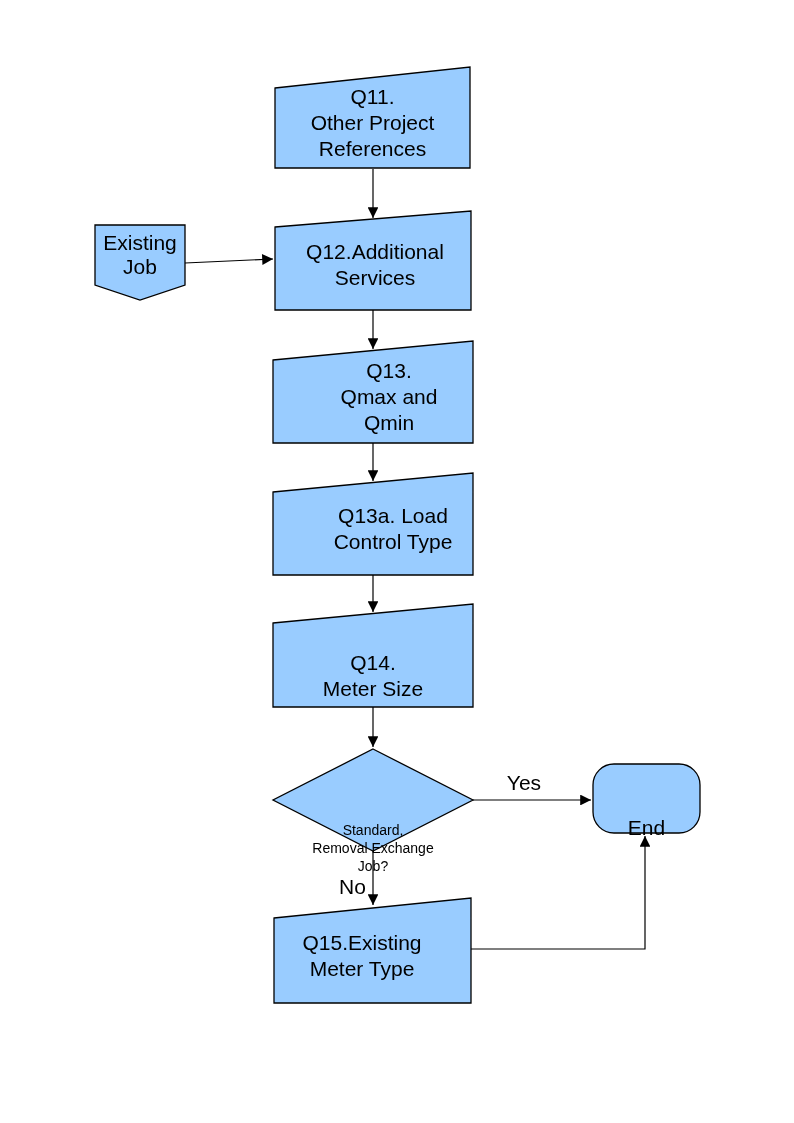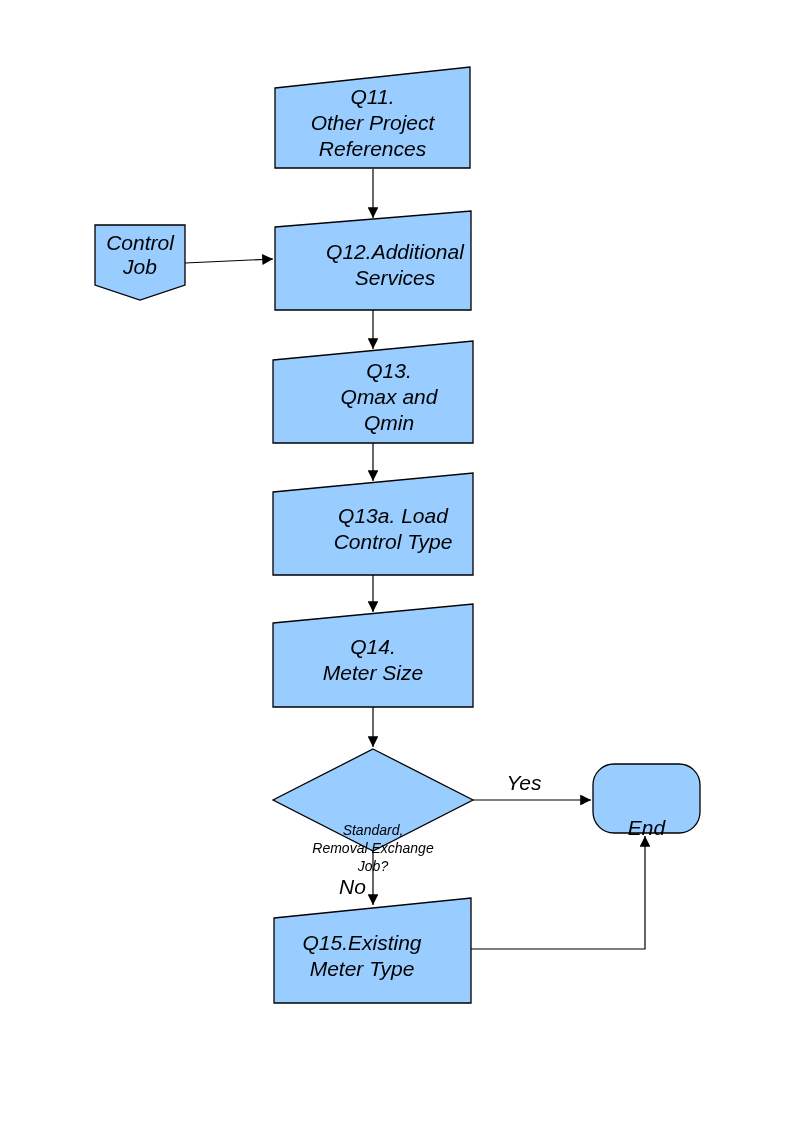--- a/index.html
+++ b/index.html
@@ -3,21 +3,20 @@
 <meta charset="utf-8">
 <style>
   html, body { margin: 0; padding: 0; background: #ffffff; }
   .page {
     position: relative;
     width: 794px;
     height: 1123px;
     background: var(--bg, #ffffff);
     font-family: "Liberation Sans", sans-serif;
     overflow: hidden;
-    font-style: italic;
   }
   .canvas { position: absolute; left: 0; top: 0; }
   .node-shape {
     fill: var(--node-fill, #99ccff);
     stroke: var(--node-border, #000000);
     stroke-width: 1.3;
   }
   .edge {
     fill: none;
     stroke: var(--connector, #000000);
@@ -69,34 +68,34 @@
     <polygon class="node-shape" points="273,623 473,604 473,707 273,707"></polygon>
     <polygon class="node-shape" points="373,749 473,800 373,851 273,800"></polygon>
     <rect class="node-shape" x="593" y="764" width="107" height="69" rx="21" ry="21"></rect>
     <polygon class="node-shape" points="274,918 471,898 471,1003 274,1003"></polygon>
   </svg>
 
   <div class="label" style="left:275px; top:77px; width:195px; height:91px;">Q11.
 Other Project
 References</div>
 
-  <div class="label pentagon-label" style="left:95px; top:225px; width:90px; height:60px;">Control
+  <div class="label pentagon-label" style="left:95px; top:225px; width:90px; height:60px;">Existing
 Job</div>
 
-  <div class="label" style="left:275px; top:219px; width:200px; height:91px;margin-left:20px;">Q12.Additional
+  <div class="label" style="left:275px; top:219px; width:200px; height:91px;">Q12.Additional
 Services</div>
 
   <div class="label" style="left:273px; top:350px; width:232px; height:93px;">Q13.
 Qmax and
 Qmin</div>
 
   <div class="label" style="left:273px; top:482px; width:240px; height:93px;">Q13a. Load
 Control Type</div>
 
-  <div class="label" style="left:273px; top:613px; width:200px; height:94px;">Q14.
+  <div class="label" style="left:273px; top:629px; width:200px; height:94px;">Q14.
 Meter Size</div>
 
   <div class="label small" style="left:283px; top:770px; width:180px; height:60px;margin-top:48px;">Standard,
 Removal Exchange
 Job?</div>
 
   <div class="label" style="left:593px; top:764px; width:107px; height:69px;margin-top:29px;">End</div>
 
   <div class="label" style="left:274px; top:908px; width:176px; height:95px;">Q15.Existing
 Meter Type</div>

